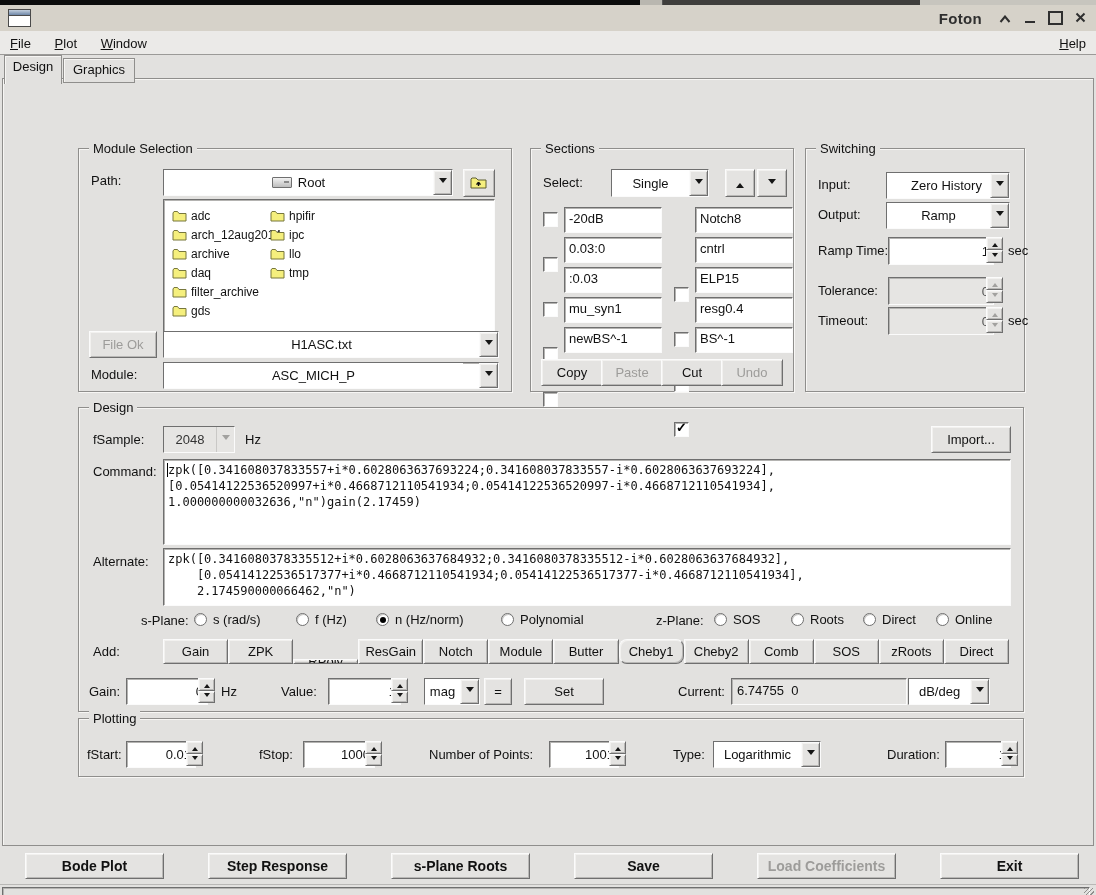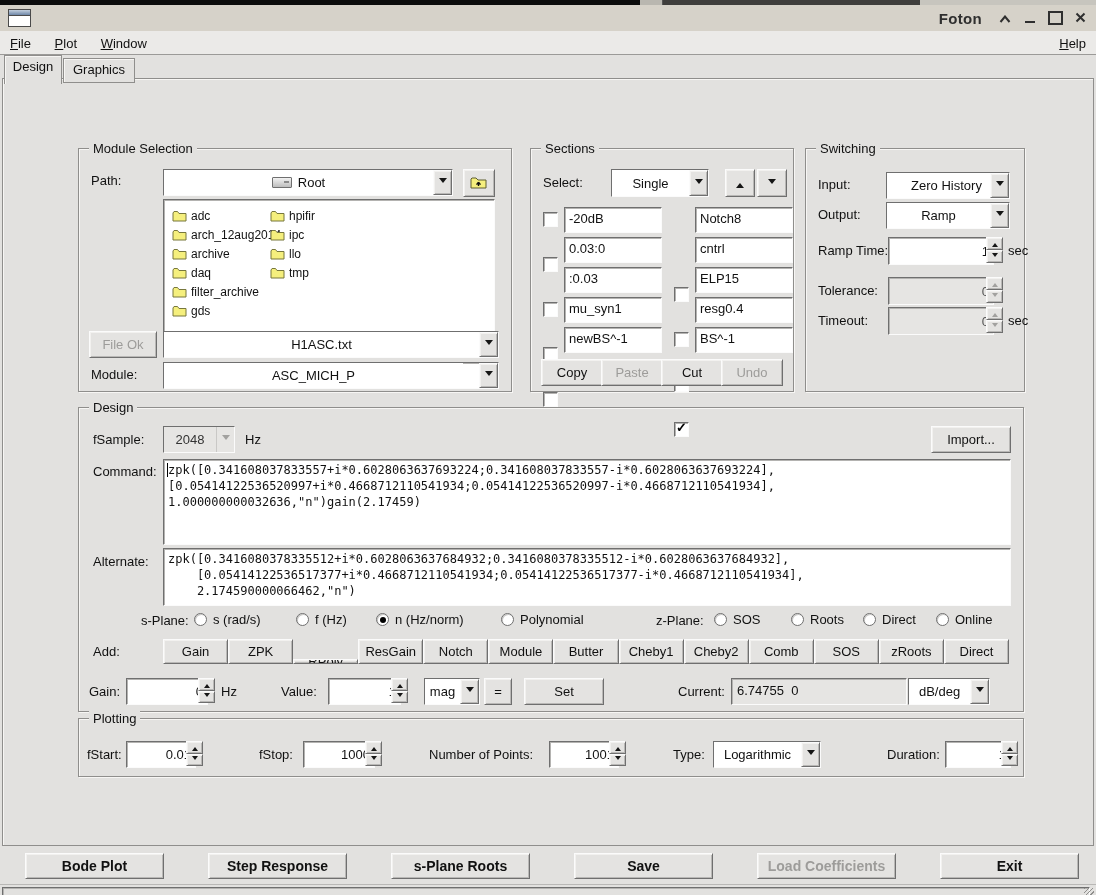--- a/index.html
+++ b/index.html
@@ -450,21 +450,21 @@
         </div>
       <div class="raised btn" style="flex:1;">
           <span>Notch</span>
         </div>
       <div class="raised btn" style="flex:1;">
           <span>Module</span>
         </div>
       <div class="raised btn" style="flex:1;">
           <span>Butter</span>
         </div>
-      <div class="raised btn" style="flex:1;">
+      <div class="raised btn" style="flex:1;border-radius:8px;">
           <span>Cheby1</span>
         </div>
       <div class="raised btn" style="flex:1;">
           <span>Cheby2</span>
         </div>
       <div class="raised btn" style="flex:1;">
           <span>Comb</span>
         </div>
       <div class="raised btn" style="flex:1;">
           <span>SOS</span>

